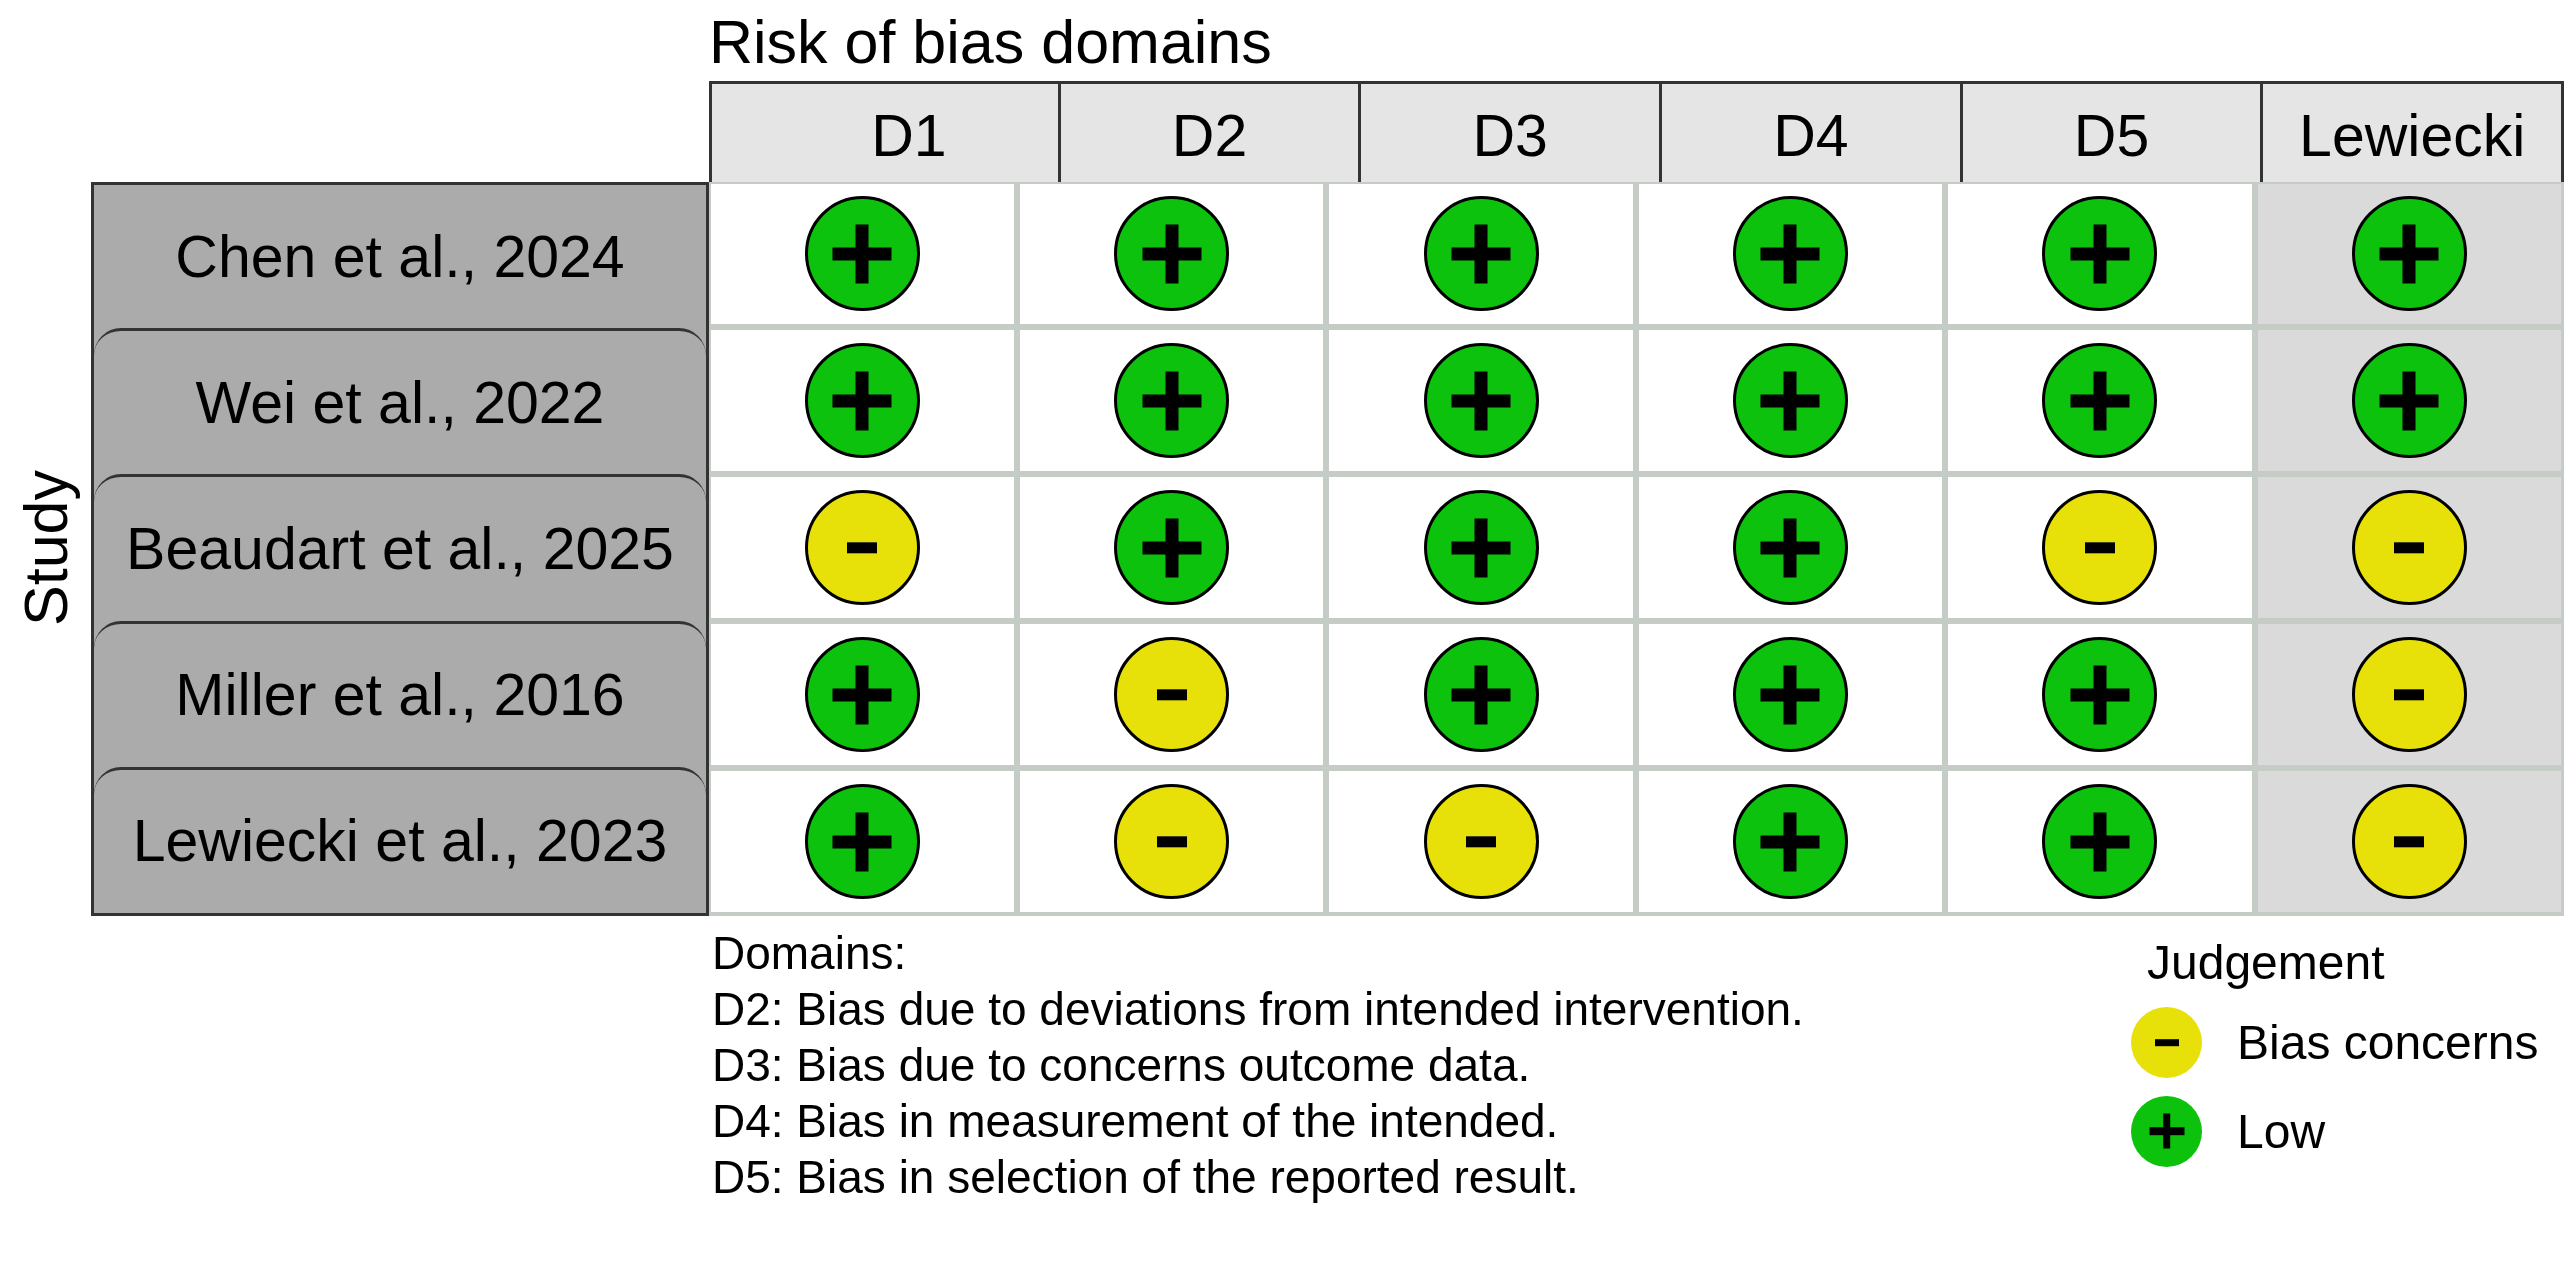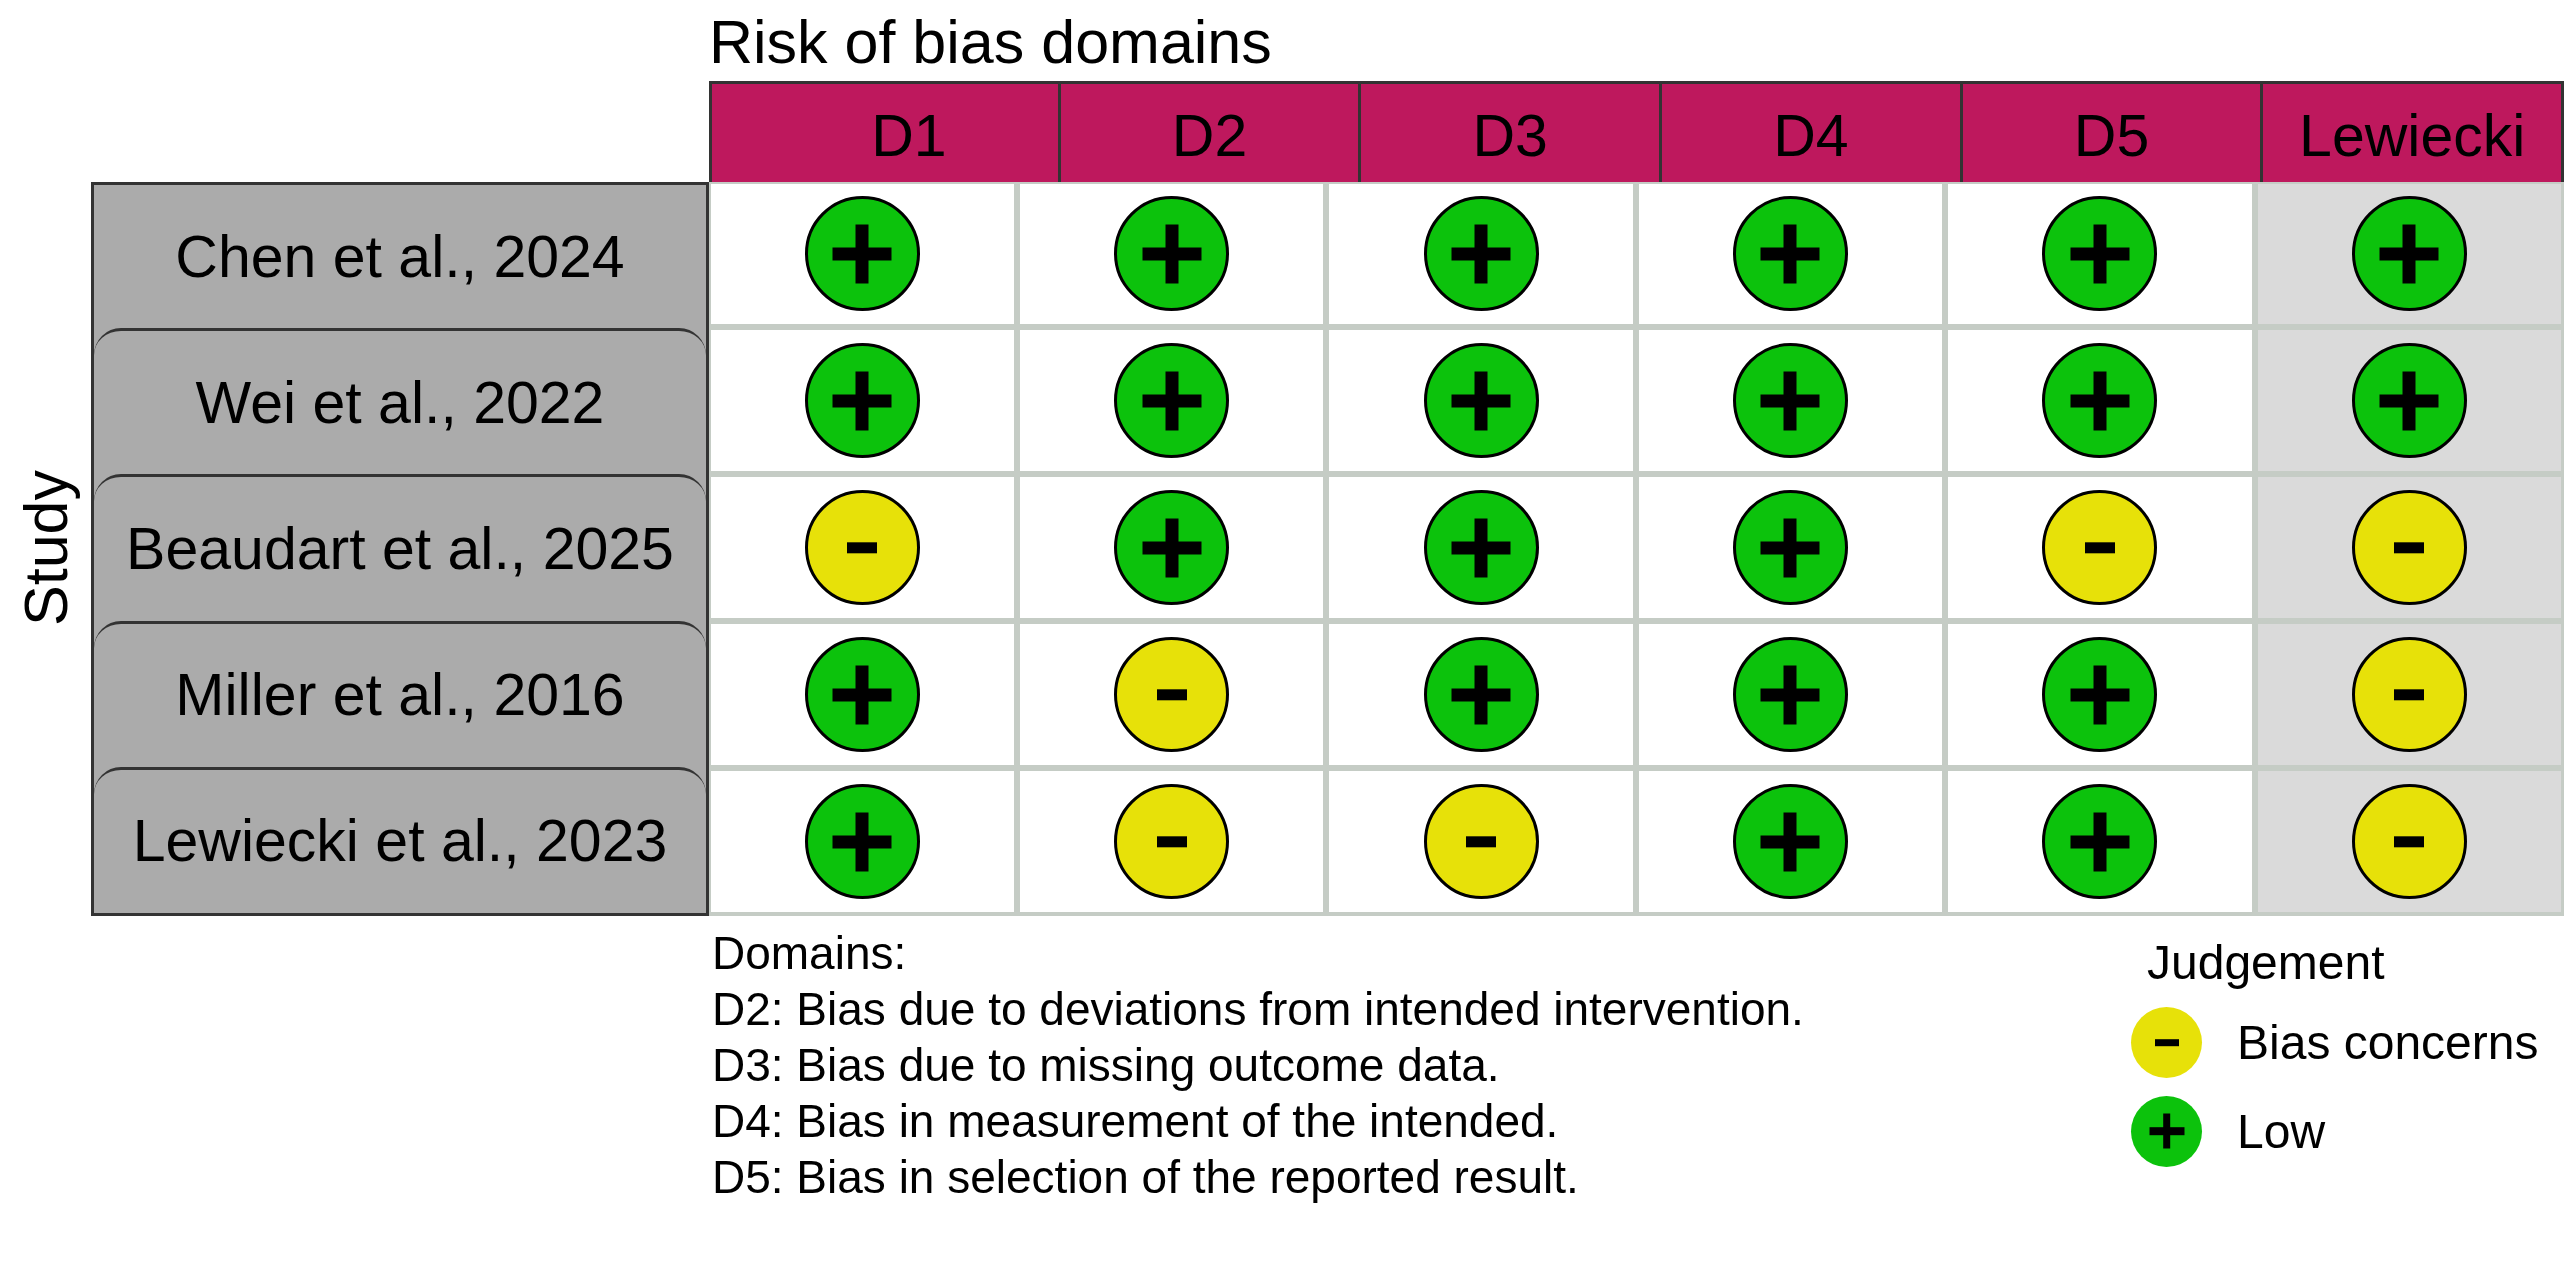--- a/index.html
+++ b/index.html
@@ -8,21 +8,21 @@
     font-family:"Liberation Sans", sans-serif;color:#000;
     overflow:hidden;
   }
   .title{
     position:absolute;left:709px;top:6px;width:1855px;
     text-align:left;font-size:61px;line-height:73px;
   }
   
   .header-row{
     position:absolute;left:709px;top:81px;width:1855px;height:110px;
-    display:flex;background:#be185d;border:3.8px solid #333333;box-sizing:border-box;padding-left:48px;
+    display:flex;background:#e5e5e5;border:3.8px solid #333333;box-sizing:border-box;padding-left:48px;
   }
   .header-cell{
     flex:1;display:flex;align-items:center;justify-content:center;
     font-size:59px;border-left:3px solid #333333;
   }
   .header-cell:first-child{border-left:none;}
   
   .label-col{
     position:absolute;left:91px;top:182px;width:618px;height:734px;
     display:flex;flex-direction:column;background:#ABABAB;
@@ -324,21 +324,21 @@
         <div>
           <div class="bar mh"></div>
         </div>
       </div>
     </div>
   </div>
 
 <div class="domains" id="domains">
   <div>Domains:</div>
     <div>D2: Bias due to deviations from intended intervention.</div>
-    <div>D3: Bias due to missing outcome data.</div>
+    <div>D3: Bias due to concerns outcome data.</div>
     <div>D4: Bias in measurement of the intended.</div>
     <div>D5: Bias in selection of the reported result.</div>
   </div>
 
 <div class="legend">
   <div class="legend-title">Judgement</div>
   <div id="legend-items">
       <div class="legend-item">
         <div class="circle small" style="background: rgb(231, 225, 9);">
           <div>

